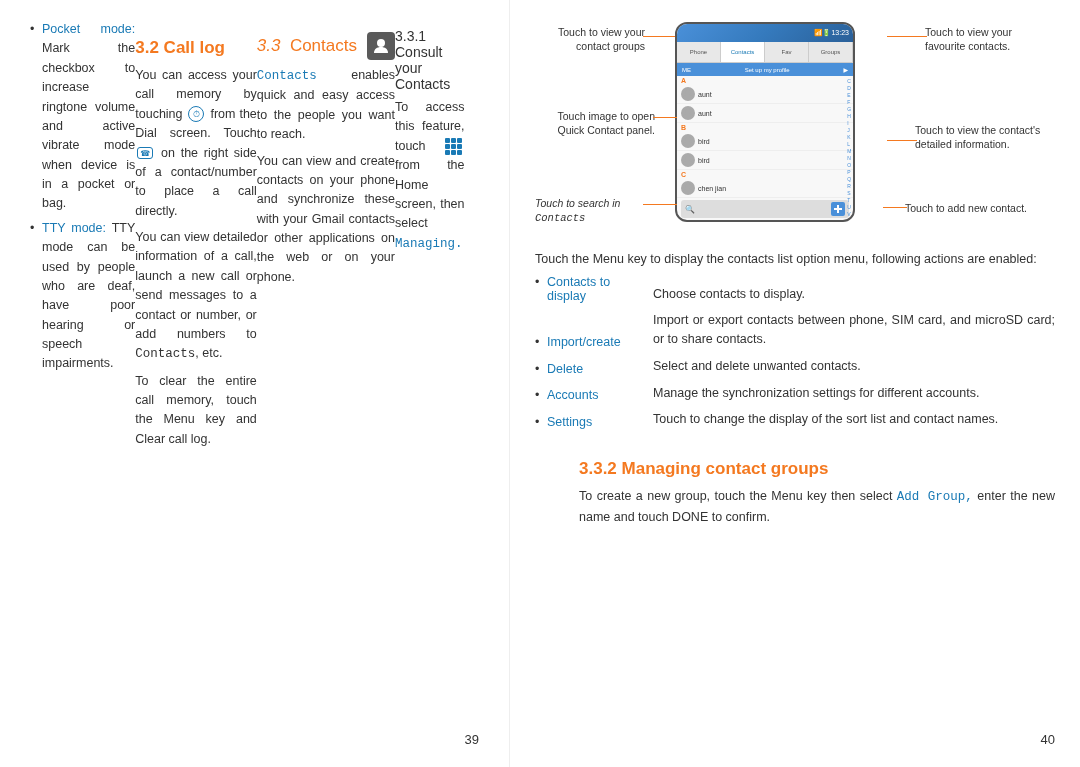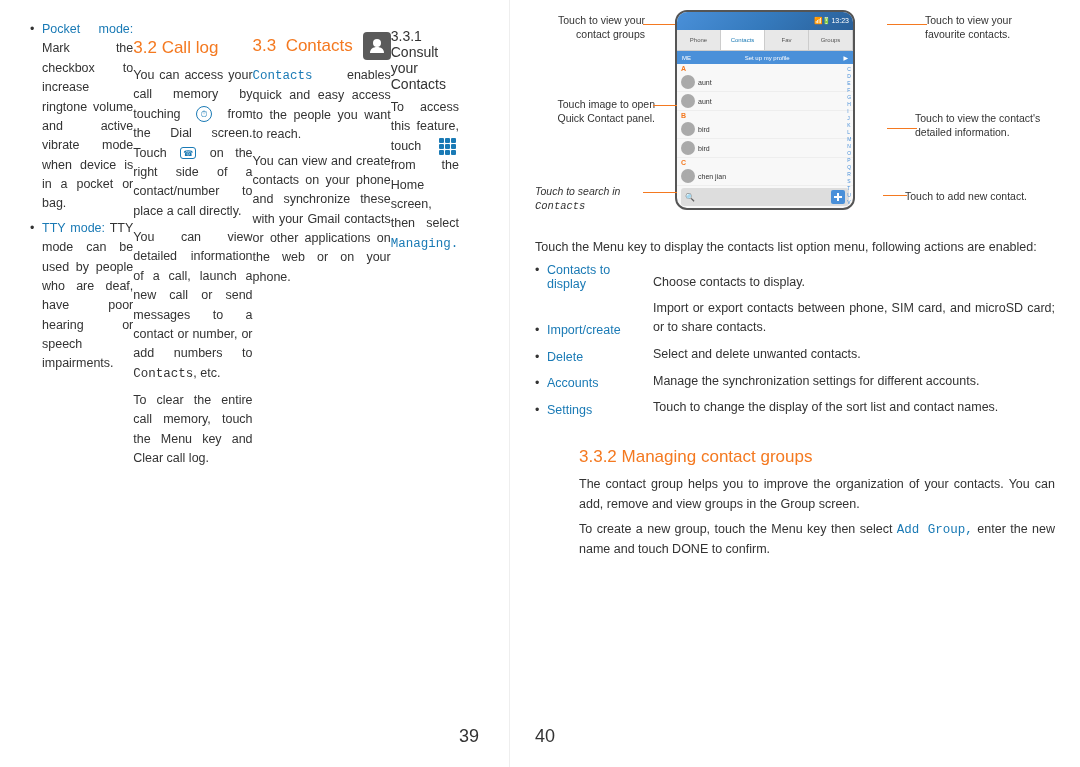--- a/index.html
+++ b/index.html
@@ -26,21 +26,21 @@
       padding: 10px 25px 20px 25px;
       display: flex;
       flex-direction: column;
       gap: 0;
     }
 
     
     .section-heading {
       color: #f47920;
       font-size: 17px;
-      font-weight: normal;
+      font-weight: bold;
       margin-bottom: 8px;
       margin-top: 10px;
     }
     .subsection-heading {
       color: #333;
       font-size: 14px;
       font-weight: normal;
       margin-bottom: 6px;
       margin-top: 8px;
     }
@@ -89,34 +89,34 @@
     }
     .bullet-list li::before {
       content: '•';
       position: absolute;
       left: 0;
       color: #333;
     }
 
     
     .page-number {
-      text-align: left;
-      color: #333;
-      font-size: 18px;
+      text-align: right;
+      color: #333;
+      font-size: 13px;
       margin-top: auto;
       padding-top: 10px;
     }
 
     
     .phone-diagram {
       position: relative;
       width: 100%;
       height: 220px;
       margin-bottom: 8px;
-      margin-top: 0;
+      margin-top: 12px;
     }
     
     .phone-frame {
       width: 180px;
       height: 200px;
       border: 2px solid #555;
       border-radius: 12px;
       background: #f8f8f8;
       overflow: hidden;
       position: relative;
@@ -290,21 +290,21 @@
       You can access your call memory by touching <span style="display:inline-block;width:16px;height:16px;border:1.5px solid #1a7ab5;border-radius:50%;vertical-align:middle;font-size:9px;text-align:center;line-height:15px;color:#1a7ab5;margin:0 2px;">⏱</span> from the Dial screen. Touch <span style="display:inline-block;width:16px;height:12px;border:1.5px solid #1a7ab5;border-radius:3px;vertical-align:middle;font-size:8px;text-align:center;line-height:11px;color:#1a7ab5;margin:0 2px;">☎</span> on the right side of a contact/number to place a call directly.
     </p>
     <p class="body-text">
       You can view detailed information of a call, launch a new call or send messages to a contact or number, or add numbers to <span class="monospace">Contacts</span>, etc.
     </p>
     <p class="body-text">To clear the entire call memory, touch the Menu key and Clear call log.</p>
   </div>
 
   <div>
     <div class="section-3-3-header">
-      <span style="color:#f47920;font-size:17px;white-space:nowrap;">3.3 &nbsp; </span>
+      <span style="color:#f47920;font-size:17px;white-space:nowrap;font-style:italic;">3.3 &nbsp; </span>
       <span style="color:#f47920;font-size:17px;white-space:nowrap;">Contacts</span>
       <span style="flex:1;border-bottom:1px dotted #aaa;margin:0 5px;height:12px;display:inline-block;"></span>
       <div class="contact-icon">
         <svg width="18" height="18" viewBox="0 0 18 18" fill="white">
           <circle cx="9" cy="6" r="4"></circle>
           <path d="M2 16c0-4 3-6 7-6s7 2 7 6H2z"></path>
         </svg>
       </div>
     </div>
     <p class="body-text">
@@ -517,20 +517,19 @@
     <div class="menu-row">
       <div class="menu-term">
         <span class="blue-text">Settings</span>
       </div>
       <div class="menu-desc">Touch to change the display of the sort list and contact names.</div>
     </div>
   </div>
 
   <div class="section-332">
     <h2 class="section-heading">3.3.2   Managing contact groups</h2>
-    <p class="right-body-text">The contact group helps you to improve the organization of your contacts. You can add, remove and view groups in the Group screen.</p>
     <p class="right-body-text">
       To create a new group, touch the Menu key then select <span class="monospace blue-text">Add Group,</span> enter the new name and touch DONE to confirm.
     </p>
   </div>
 
   <div class="page-number">40</div>
 </div>
 
 </body></html>

